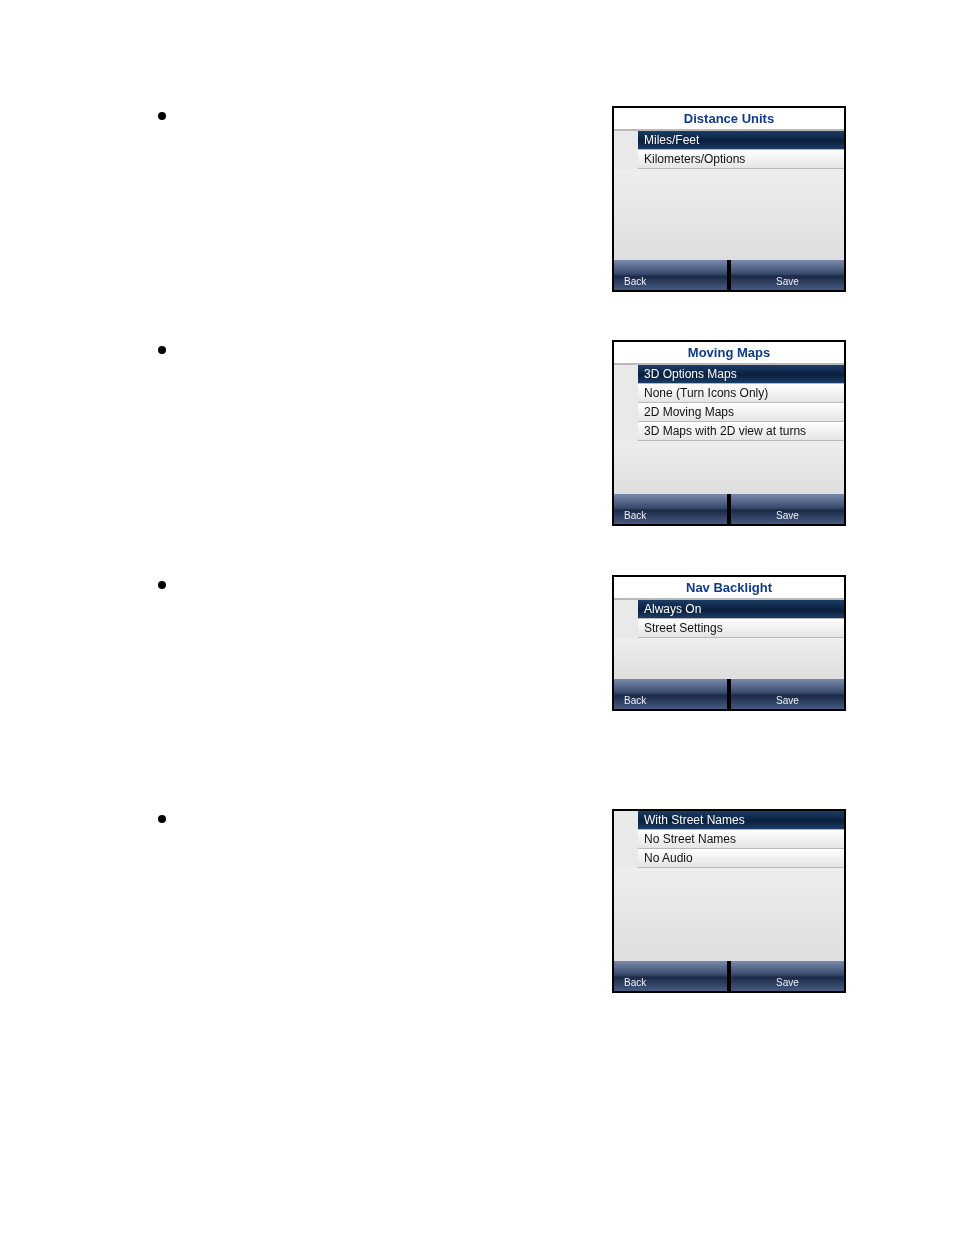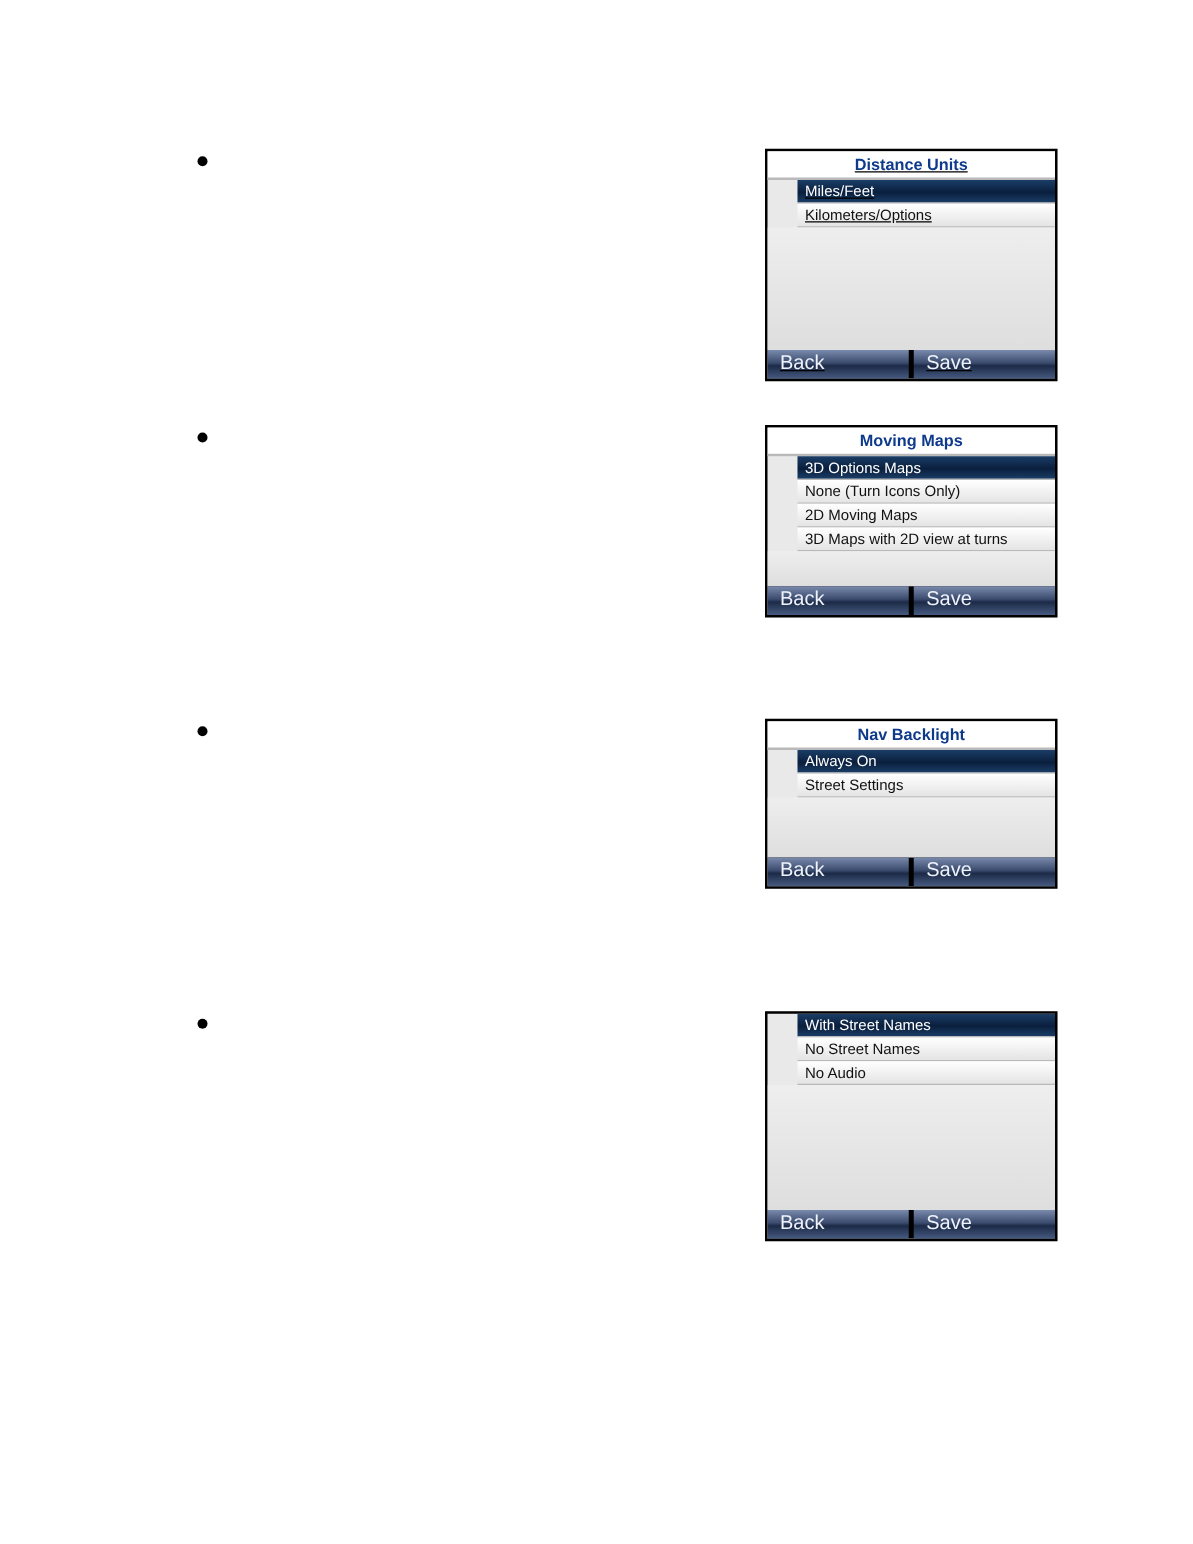--- a/index.html
+++ b/index.html
@@ -76,37 +76,37 @@
   }
 
   .panel-footer {
     display: flex;
     gap: 4px;
     padding: 0;
     background: #000;
   }
   .footer-btn {
     flex: 1;
-    font-size: 16px;
+    font-size: 10px;
     color: #eef2fa;
-    padding: 2px 10px 3px;
+    padding: 16px 10px 3px;
     background: linear-gradient(#7a8aac, #3a4b6e 45%, #1c2a47 55%, #465a80);
     border: none;
     cursor: pointer;
     font-family: inherit;
   }
   .footer-btn.back { text-align: left; }
-  .footer-btn.save { text-align: left; }
+  .footer-btn.save { text-align: center; }
 
   
-  .row-1 { top: 119px; text-decoration: underline; }
+  .row-1 { top: 106px; }
   .row-1 .panel { height: 186px; }
 
   .row-2 { top: 340px; }
-  .row-2 .panel { height: 154px; }
+  .row-2 .panel { height: 186px; }
 
   .row-3 { top: 575px; }
   .row-3 .panel { height: 136px; }
 
   .row-4 { top: 809px; }
   .row-4 .panel { height: 184px; }
 </style>
 </head>
 <body>
 

